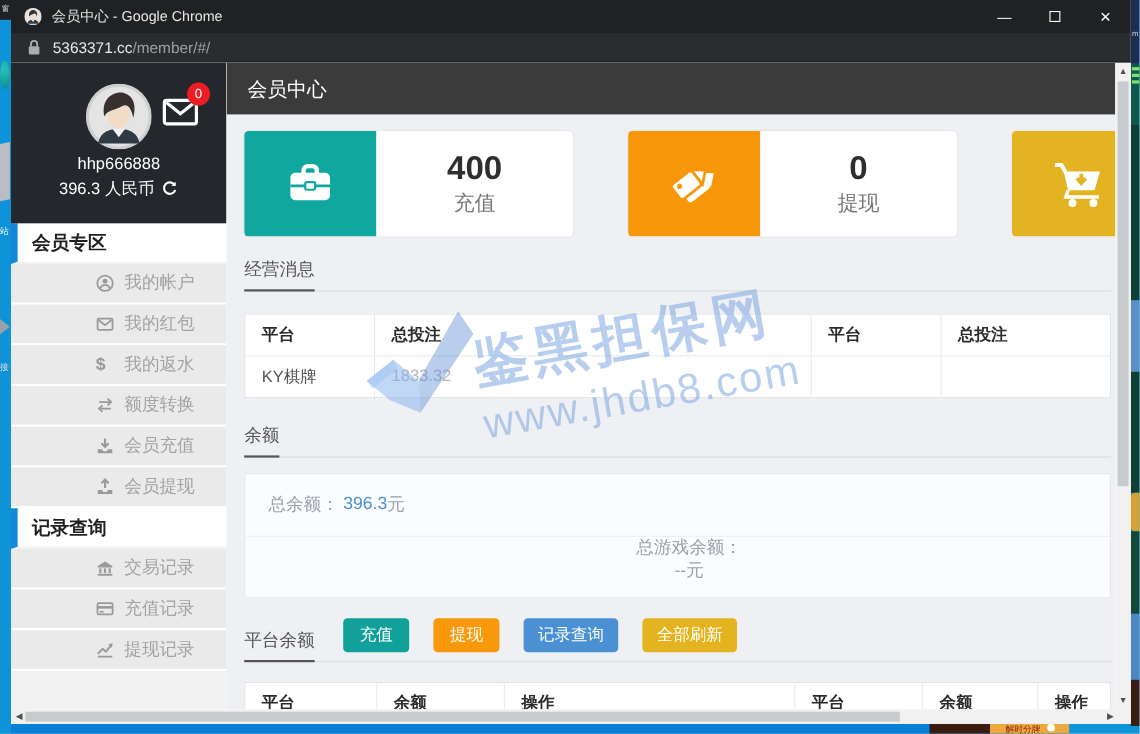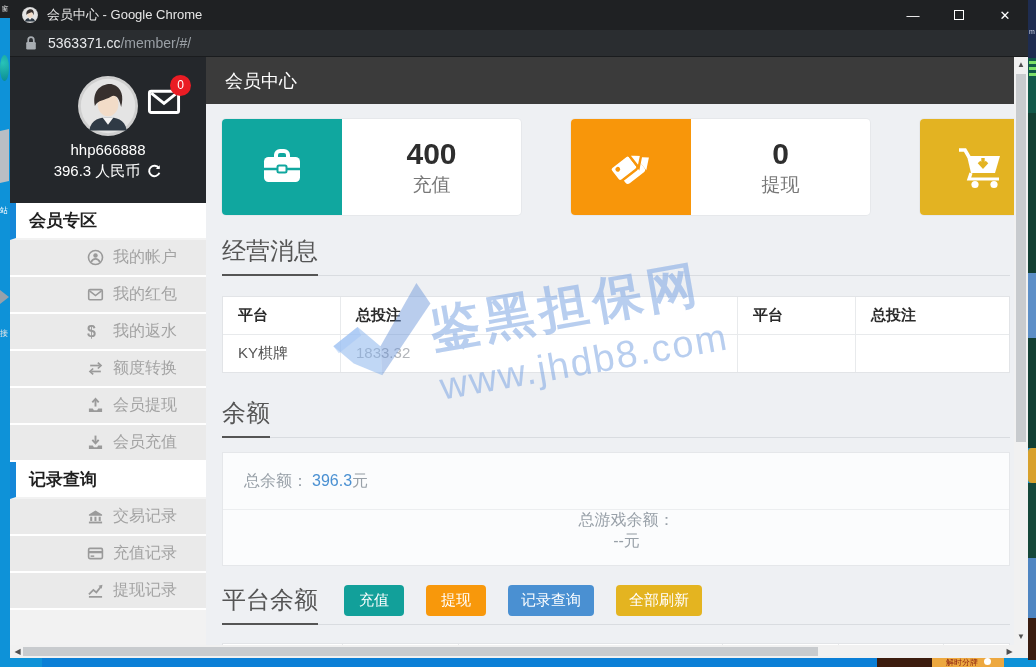--- a/index.html
+++ b/index.html
@@ -21,21 +21,21 @@
   .bg-right .s2 { height:55px; background:#11584a; }
   .bg-right .s2 i { display:block; height:3px; margin:3px 0 0 1px; background:#7ee06a; }
   .bg-right .s3 { height:160px; background:#123f33; }
   .bg-right .s4 { height:65px; background:#5c8fc7; }
   .bg-right .s5 { height:110px; background:#123f33; }
   .bg-right .s6 { height:35px; background:#d8a12c; border-radius:4px 0 0 4px; }
   .bg-right .s7 { height:75px; background:#15473a; }
   .bg-right .s8 { height:60px; background:#4f86c2; }
   .bg-right .s9 { height:42px; background:#3a1d10; }
 
-  .bg-bottom { position:absolute; left:10px; top:658px; width:962px; height:9px; background:#0b7fd6; z-index:0;margin-left:32px; }
+  .bg-bottom { position:absolute; left:10px; top:658px; width:962px; height:9px; background:#0b7fd6; z-index:0; }
   .bg-bottom .blk-brown { position:absolute; left:835px; top:0; width:55px; height:9px; background:#3c1c0e; }
   .bg-bottom .banner { position:absolute; left:890px; top:0; right:0; height:9px; background:#eda83f; color:#8a1f10; font-size:8px; line-height:9px; padding-left:14px; overflow:hidden; white-space:nowrap; }
   .bg-bottom .banner .dot { display:inline-block; width:7px; height:7px; border-radius:50%; background:#fff; margin-left:6px; vertical-align:top; }
 
   
   .window { position:absolute; left:10px; top:0; width:1018px; height:658px; display:flex; flex-direction:column; background:#fff; z-index:1; }
 
   .titlebar { height:30px; flex:none; background:#1f2123; display:flex; align-items:center; color:#e6e6e6; }
   .favicon { width:16px; height:16px; margin-left:12px; flex:none; }
   .win-title { font-size:13px; margin-left:9px; flex:1; white-space:nowrap; overflow:hidden; }
@@ -72,21 +72,21 @@
   .card { width:299px; height:96px; flex:none; display:flex; background:#fff; border-radius:4px; overflow:hidden; box-shadow:0 0 0 1px rgba(0,0,0,0.03); }
   .card-icon { width:120px; flex:none; display:flex; align-items:center; justify-content:center; }
   .card-icon.teal { background:#10a79f; color:#10a79f; }
   .card-icon.orange { background:#f8960a; color:#f8960a; }
   .card-icon.gold { background:#e3b322; color:#e3b322; }
   .card-body { flex:1; display:flex; flex-direction:column; align-items:center; justify-content:center; }
   .card-value { font-size:30px; font-weight:bold; color:#2e2e2e; }
   .card-label { font-size:19px; color:#787878; margin-top:1px; }
 
   .sec-head { border-bottom:1px solid #d9dce0; margin-top:20px; display:flex; align-items:flex-end; }
-  .sec-title { display:inline-block; font-size:24px; color:#555; padding-bottom:7px; border-bottom:2px solid #555; margin-bottom:-1px; }
+  .sec-title { display:inline-block; font-size:16px; color:#555; padding-bottom:7px; border-bottom:2px solid #555; margin-bottom:-1px; }
   .btn-row { display:flex; gap:22px; margin-left:26px; padding-bottom:8px; }
   .btn { border:none; border-radius:4px; color:#fff; font-size:15px; padding:6px 15px; font-family:inherit; cursor:pointer; }
   .btn.teal { background:#12a09a; }
   .btn.orange { background:#f8980b; }
   .btn.blue { background:#4a90d2; padding:6px 13px; }
   .btn.gold { background:#e4b420; padding:6px 13px; }
 
   .tbl { margin-top:20px; background:#fff; border:1px solid #e2e4e7; display:grid; }
   .tbl1 { grid-template-columns:118px 397px 118px 1fr; }
   .tbl2 { grid-template-columns:120px 116px 264px 116px 105px 1fr; margin-top:18px; }
@@ -242,33 +242,33 @@
         <svg class="mi" viewBox="0 0 16 16">
             <path d="M3 5.2 H12" stroke="currentColor" stroke-width="1.6" fill="none"></path>
             <path d="M10.2 2.4 L13.2 5.2 L10.2 8" stroke="currentColor" stroke-width="1.6" fill="none"></path>
             <path d="M13 10.8 H4" stroke="currentColor" stroke-width="1.6" fill="none"></path>
             <path d="M5.8 8 L2.8 10.8 L5.8 13.6" stroke="currentColor" stroke-width="1.6" fill="none"></path>
           </svg>
         <span>额度转换</span>
       </div>
       <div class="menu-item">
         <svg class="mi" viewBox="0 0 16 16">
+            <path d="M8 1.5 V8" stroke="currentColor" stroke-width="1.8" fill="none"></path>
+            <path d="M5 5.6 L8 8.8 L11 5.6" stroke="currentColor" stroke-width="1.8" fill="none"></path>
+            <path d="M1.8 10.8 H5.4 L6.5 12.4 H9.5 L10.6 10.8 H14.2 V14.2 H1.8 Z" fill="currentColor"></path>
+          </svg>
+        <span>会员充值</span>
+      </div>
+      <div class="menu-item">
+        <svg class="mi" viewBox="0 0 16 16">
             <path d="M8 9 V2.2" stroke="currentColor" stroke-width="1.8" fill="none"></path>
             <path d="M5 5 L8 1.8 L11 5" stroke="currentColor" stroke-width="1.8" fill="none"></path>
             <path d="M1.8 10.8 H5.4 L6.5 12.4 H9.5 L10.6 10.8 H14.2 V14.2 H1.8 Z" fill="currentColor"></path>
           </svg>
         <span>会员提现</span>
-      </div>
-      <div class="menu-item">
-        <svg class="mi" viewBox="0 0 16 16">
-            <path d="M8 1.5 V8" stroke="currentColor" stroke-width="1.8" fill="none"></path>
-            <path d="M5 5.6 L8 8.8 L11 5.6" stroke="currentColor" stroke-width="1.8" fill="none"></path>
-            <path d="M1.8 10.8 H5.4 L6.5 12.4 H9.5 L10.6 10.8 H14.2 V14.2 H1.8 Z" fill="currentColor"></path>
-          </svg>
-        <span>会员充值</span>
       </div>
 
       <div class="menu-head">记录查询</div>
 
       <div class="menu-item">
         <svg class="mi" viewBox="0 0 16 16">
             <path d="M1.8 6.2 L8 2.4 L14.2 6.2 V7.4 H1.8 Z" fill="currentColor"></path>
             <rect x="3" y="8.2" width="1.9" height="4" fill="currentColor"></rect>
             <rect x="7" y="8.2" width="1.9" height="4" fill="currentColor"></rect>
             <rect x="11" y="8.2" width="1.9" height="4" fill="currentColor"></rect>

